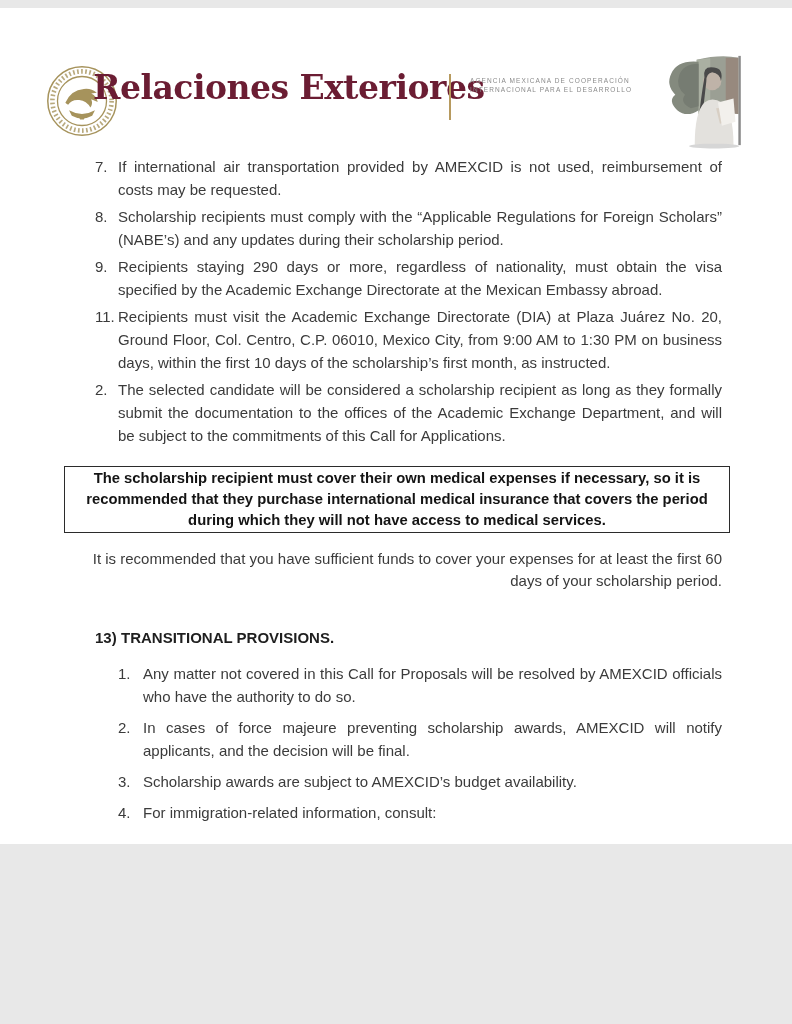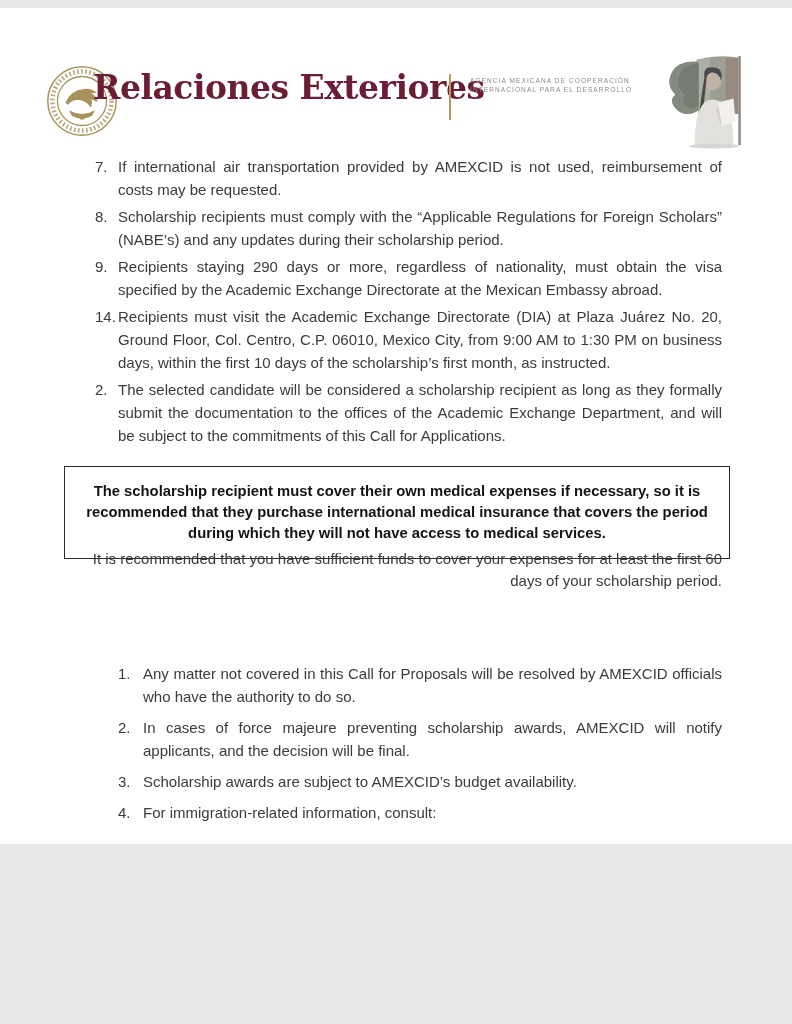--- a/index.html
+++ b/index.html
@@ -54,21 +54,21 @@
 
   
   .main-list { position: absolute; left: 95px; right: 70px; top: 147px; }
   .li { display: flex; margin-bottom: 4px; font-size: 15px; line-height: 23px; }
   .li .num { flex: none; width: 23px; }
   .li .txt { flex: 1; text-align: justify; }
 
   .notice-box {
     position: absolute; left: 64px; right: 62px; top: 458px;
     border: 1px solid #2b2b2b;
-    padding: 14px 14px;
+    padding: 1px 14px;
     font-size: 14.8px; font-weight: bold; color: #141414;
     line-height: 21px; text-align: center;
   }
 
   .funds-paragraph {
     position: absolute; left: 72px; right: 70px; top: 540px;
     font-size: 15px; line-height: 22px; text-align: right;
   }
 
   .section-heading {
@@ -152,33 +152,37 @@
     </div>
     <div class="li">
       <span class="num">8.</span>
       <span class="txt">Scholarship recipients must comply with the “Applicable Regulations for Foreign Scholars” (NABE’s) and any updates during their scholarship period.</span>
     </div>
     <div class="li">
       <span class="num">9.</span>
       <span class="txt">Recipients staying 290 days or more, regardless of nationality, must obtain the visa specified by the Academic Exchange Directorate at the Mexican Embassy abroad.</span>
     </div>
     <div class="li">
-      <span class="num">14.</span>
+      <span class="num">11.</span>
       <span class="txt">Recipients must visit the Academic Exchange Directorate (DIA) at Plaza Juárez No. 20, Ground Floor, Col. Centro, C.P. 06010, Mexico City, from 9:00 AM to 1:30 PM on business days, within the first 10 days of the scholarship’s first month, as instructed.</span>
     </div>
     <div class="li">
       <span class="num">2.</span>
       <span class="txt">The selected candidate will be considered a scholarship recipient as long as they formally submit the documentation to the offices of the Academic Exchange Department, and will be subject to the commitments of this Call for Applications.</span>
     </div>
   </div>
 
   <div class="notice-box">The scholarship recipient must cover their own medical expenses if necessary, so it is recommended that they purchase international medical insurance that covers the period during which they will not have access to medical services.</div>
 
   <div class="funds-paragraph">It is recommended that you have sufficient funds to cover your expenses for at least the first 60 days of your scholarship period.</div>
 
+  <div class="section-heading">
+    <span class="num">13)</span>
+    <span>TRANSITIONAL PROVISIONS.</span>
+  </div>
 
   <div class="sub-list">
     <div class="li">
       <span class="num">1.</span>
       <span class="txt">Any matter not covered in this Call for Proposals will be resolved by AMEXCID officials who have the authority to do so.</span>
     </div>
     <div class="li">
       <span class="num">2.</span>
       <span class="txt">In cases of force majeure preventing scholarship awards, AMEXCID will notify applicants, and the decision will be final.</span>
     </div>

